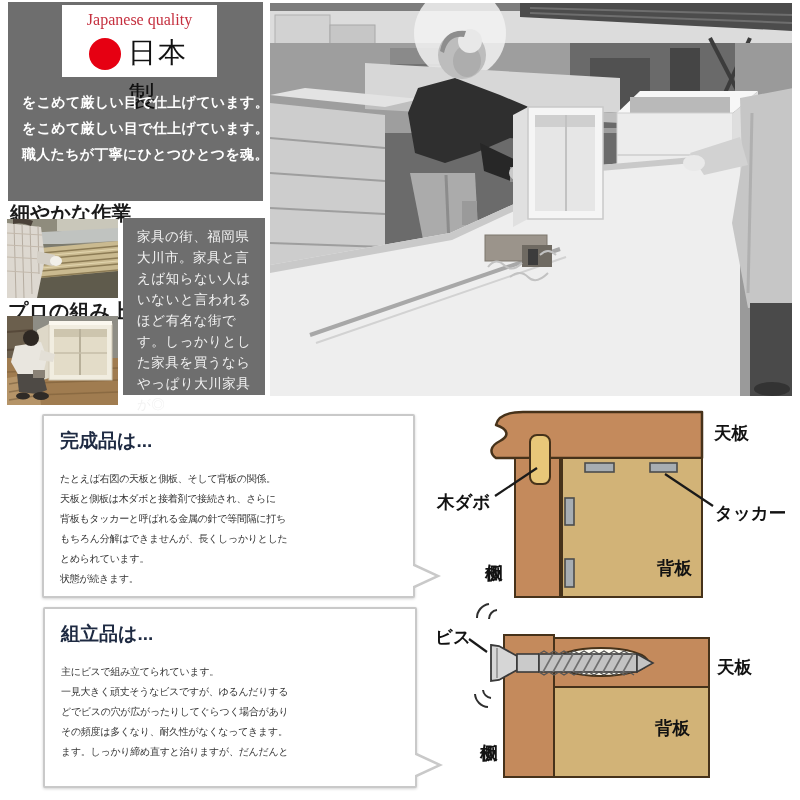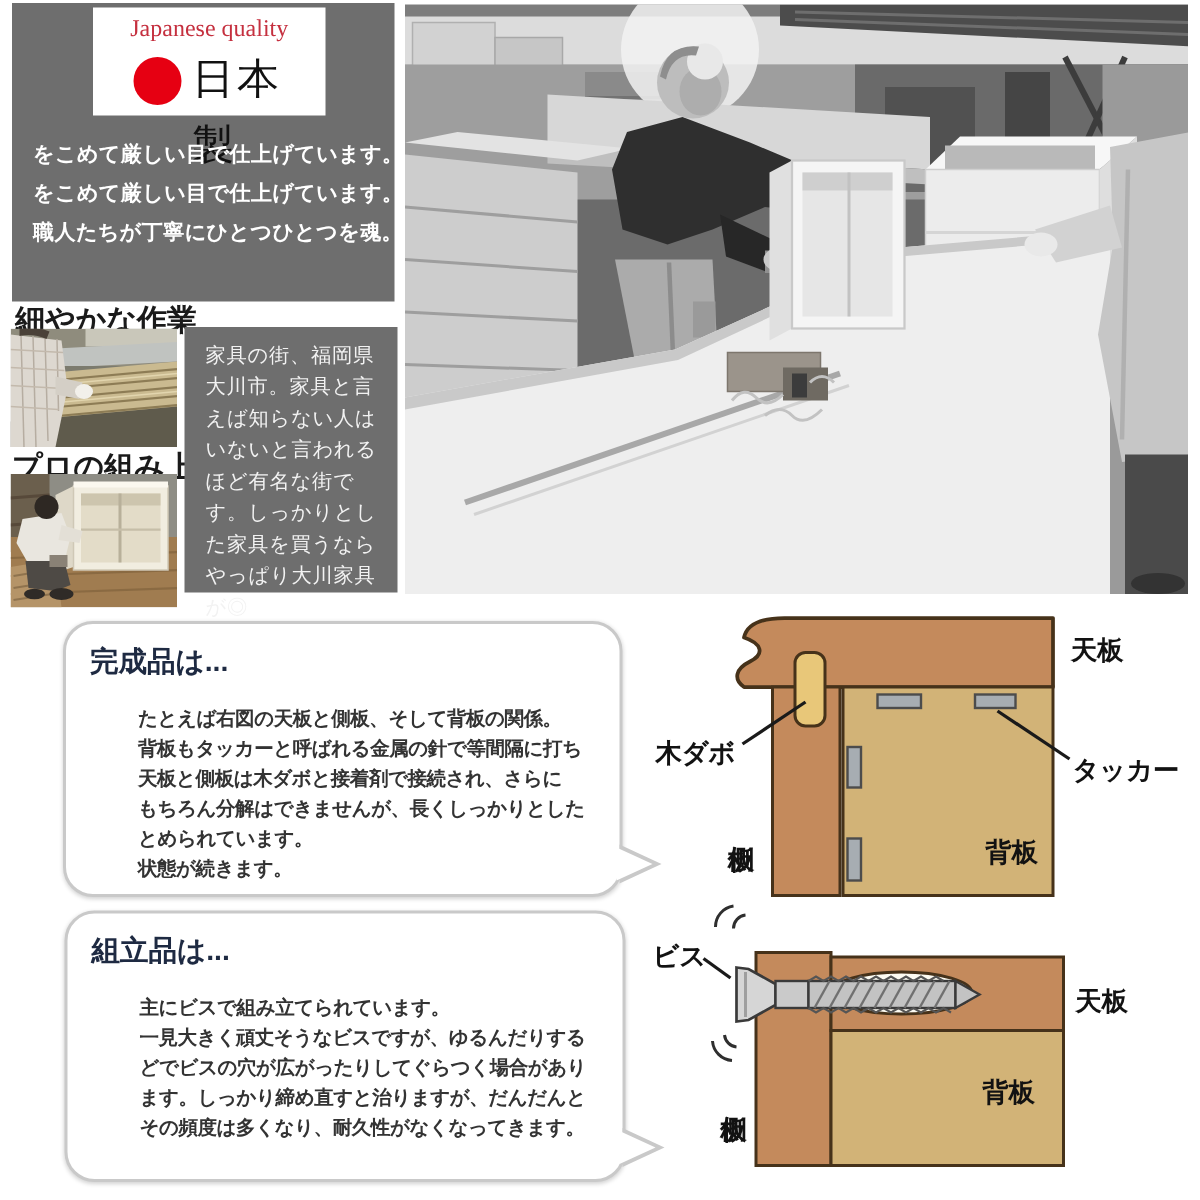--- a/index.html
+++ b/index.html
@@ -26,27 +26,27 @@
   .photo1{left:7px;top:219px;width:111px;height:79px;}
   .photo2{left:7px;top:316px;width:111px;height:89px;}
   .okawa-box{left:123px;top:218px;width:142px;height:177px;background:#6e6e6e;box-sizing:border-box;
       padding:8px 12px 0 14px;}
   .okawa-text{color:#f2f2f2;font-size:13.5px;line-height:21px;letter-spacing:0.5px;}
 
   
   .factory{left:270px;top:3px;width:524px;height:393px;background:#b9b9b9;}
 
   
-  .bubble{background:#fff;border:2px solid #c9c9c9;border-radius:20px;box-sizing:border-box;
+  .bubble{background:#fff;border:2px solid #c9c9c9;border-radius:2px;box-sizing:border-box;
       box-shadow:0 1px 3px rgba(0,0,0,.18);padding:12px 14px 0 16px;}
   .bubble1{left:42px;top:414px;width:373px;height:184px;}
   .bubble2{left:43px;top:607px;width:374px;height:181px;}
   .bubble-title{font-size:19px;font-weight:bold;color:#1e2a42;margin:0 0 15px 0;}
-  .bubble-line{font-size:13px;font-weight:bold;color:#333;line-height:20px;white-space:nowrap;
-      letter-spacing:-0.3px;margin-left:32px;}
+  .bubble-line{font-size:10px;font-weight:normal;color:#333;line-height:20px;white-space:nowrap;
+      letter-spacing:-0.3px;}
   .tail{position:absolute;width:0;height:0;border-top:13px solid transparent;
       border-bottom:13px solid transparent;border-left:28px solid #c9c9c9;right:-28px;}
   .tail-in{position:absolute;width:0;height:0;border-top:11px solid transparent;
       border-bottom:11px solid transparent;border-left:24px solid #fff;right:-22px;}
   .b1-tail{top:147px;} .b1-tail-in{top:149px;}
   .b2-tail{top:143px;} .b2-tail-in{top:145px;}
 
   
   .diagram1{left:435px;top:402px;width:365px;height:200px;}
   .diagram2{left:429px;top:598px;width:365px;height:197px;}
@@ -239,36 +239,36 @@
       <polygon points="420,150 470,134 478,162 434,172" fill="#d2d2d2"></polygon>
       <ellipse cx="424" cy="160" rx="11" ry="8" fill="#e9e9e9"></ellipse>
       <rect x="480" y="300" width="44" height="93" fill="#4a4a4a"></rect>
       <ellipse cx="502" cy="386" rx="18" ry="7" fill="#333333"></ellipse>
     </svg>
   </div>
 
   <div class="abs bubble bubble1">
     <div class="bubble-title">完成品は...</div>
     <div class="bubble-line">たとえば右図の天板と側板、そして背板の関係。</div>
+    <div class="bubble-line">天板と側板は木ダボと接着剤で接続され、さらに</div>
     <div class="bubble-line">背板もタッカーと呼ばれる金属の針で等間隔に打ち</div>
-    <div class="bubble-line">天板と側板は木ダボと接着剤で接続され、さらに</div>
     <div class="bubble-line">もちろん分解はできませんが、長くしっかりとした</div>
     <div class="bubble-line">とめられています。</div>
     <div class="bubble-line">状態が続きます。</div>
     <div class="tail b1-tail"></div>
     <div class="tail-in b1-tail-in"></div>
   </div>
 
   <div class="abs bubble bubble2">
     <div class="bubble-title">組立品は...</div>
     <div class="bubble-line">主にビスで組み立てられています。</div>
     <div class="bubble-line">一見大きく頑丈そうなビスですが、ゆるんだりする</div>
     <div class="bubble-line">どでビスの穴が広がったりしてぐらつく場合があり</div>
+    <div class="bubble-line">その頻度は多くなり、耐久性がなくなってきます。</div>
     <div class="bubble-line">ます。しっかり締め直すと治りますが、だんだんと</div>
-    <div class="bubble-line">その頻度は多くなり、耐久性がなくなってきます。</div>
     <div class="tail b2-tail"></div>
     <div class="tail-in b2-tail-in"></div>
   </div>
 
   <div class="abs diagram1">
     <svg width="365" height="200" viewBox="0 0 365 200" xmlns="http://www.w3.org/2000/svg">
       <path d="M 267,10 L 88,10 C 72,10 63,14 61,23 C 73,27 75,34 65,39 C 55,44 54,51 61,56 L 267,56 Z" fill="#c48a5c" stroke="#46321a" stroke-width="2.5" stroke-linejoin="round"></path>
       <rect x="80" y="56" width="45" height="139" fill="#c48a5c" stroke="#46321a" stroke-width="2"></rect>
       <rect x="127" y="56" width="140" height="139" fill="#d2b377" stroke="#46321a" stroke-width="2"></rect>
       <rect x="95" y="33" width="20" height="49" rx="7" fill="#e8c779" stroke="#46321a" stroke-width="2"></rect>

